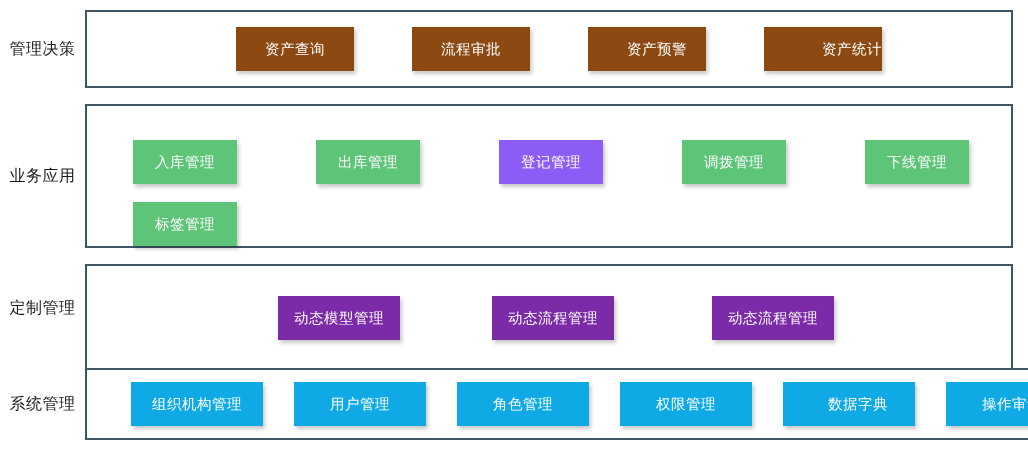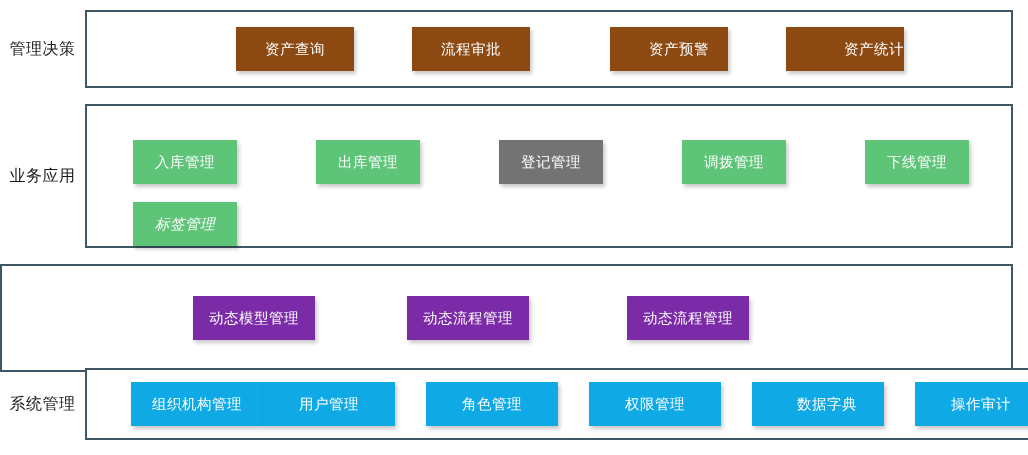--- a/index.html
+++ b/index.html
@@ -75,49 +75,49 @@
   .node.green  { background: #5dc478; }
   .node.purple { background: #7b2ba8; }
   .node.blue   { background: #0fa9e5; }
 
   
   #layer-decision { top: 10px; height: 78px; }
   #layer-decision .layer-box { height: 78px; }
   #layer-decision .node { width: 118px; }
   #layer-decision .node:nth-child(1) { margin-left: 135px; }
   #layer-decision .node:nth-child(2) { margin-left: 58px; }
-  #layer-decision .node:nth-child(3) { margin-left: 80px; padding-left: 20px; }
+  #layer-decision .node:nth-child(3) { margin-left: 58px; padding-left: 20px; }
   #layer-decision .node:nth-child(4) { margin-left: 58px; justify-content: flex-end; }
 
   
   #layer-business { top: 104px; height: 144px; }
   #layer-business .layer-box { height: 144px; justify-content: flex-end; }
   #layer-business .node { width: 104px; }
   #layer-business .node-row.primary { margin-bottom: 18px; }
   #layer-business .node-row.primary .node:nth-child(1) { margin-left: 32px; }
   #layer-business .node-row.primary .node:nth-child(2) { margin-left: 79px; }
   #layer-business .node-row.primary .node:nth-child(3) { margin-left: 79px; }
   #layer-business .node-row.primary .node:nth-child(4) { margin-left: 79px; }
   #layer-business .node-row.primary .node:nth-child(5) { margin-left: 79px; }
-  #layer-business .node-row.secondary .node:nth-child(1) { margin-left: 32px; font-style: italic; }
+  #layer-business .node-row.secondary .node:nth-child(1) { margin-left: 32px; }
 
   
   #layer-custom { top: 264px; height: 88px; }
   #layer-custom .layer-box { height: 108px; }
   #layer-custom .node { width: 122px; }
   #layer-custom .node:nth-child(1) { margin-left: 177px; }
   #layer-custom .node:nth-child(2) { margin-left: 92px; }
   #layer-custom .node:nth-child(3) { margin-left: 98px; }
 
   
   #layer-system { top: 368px; height: 72px; }
   #layer-system .layer-box { height: 72px; }
   #layer-system .node { width: 132px; }
   #layer-system .node:nth-child(1) { margin-left: 30px; }
-  #layer-system .node:nth-child(2) { }
+  #layer-system .node:nth-child(2) { margin-left: 31px; }
   #layer-system .node:nth-child(3) { margin-left: 31px; }
   #layer-system .node:nth-child(4) { margin-left: 31px; }
   #layer-system .node:nth-child(5) { margin-left: 31px; padding-left: 18px; }
   #layer-system .node:nth-child(6) { margin-left: 31px; }
 </style>
 </head>
 <body>
 
 <div id="diagram">
 
@@ -144,39 +144,40 @@
   <div class="layer" id="layer-business">
     <div class="layer-label">业务应用</div>
     <div class="layer-box" style="border-color: rgb(63, 86, 100);">
       <div class="node-row primary">
         <div class="node green" style="background: rgb(93, 196, 120);">
           <span>入库管理</span>
         </div>
         <div class="node green" style="background: rgb(93, 196, 120);">
           <span>出库管理</span>
         </div>
-        <div class="node green" style="background: #737373;">
+        <div class="node green" style="background: #8b5cf6;">
           <span>登记管理</span>
         </div>
         <div class="node green" style="background: rgb(93, 196, 120);">
           <span>调拨管理</span>
         </div>
         <div class="node green" style="background: rgb(93, 196, 120);">
           <span>下线管理</span>
         </div>
       </div>
       <div class="node-row secondary">
         <div class="node green" style="background: rgb(93, 196, 120);">
           <span>标签管理</span>
         </div>
       </div>
     </div>
   </div>
 
   <div class="layer" id="layer-custom">
+    <div class="layer-label">定制管理</div>
     <div class="layer-box" style="border-color: rgb(63, 86, 100);">
       <div class="node-row">
         <div class="node purple" style="background: rgb(123, 43, 168);">
           <span>动态模型管理</span>
         </div>
         <div class="node purple" style="background: rgb(123, 43, 168);">
           <span>动态流程管理</span>
         </div>
         <div class="node purple" style="background: rgb(123, 43, 168);">
           <span>动态流程管理</span>

